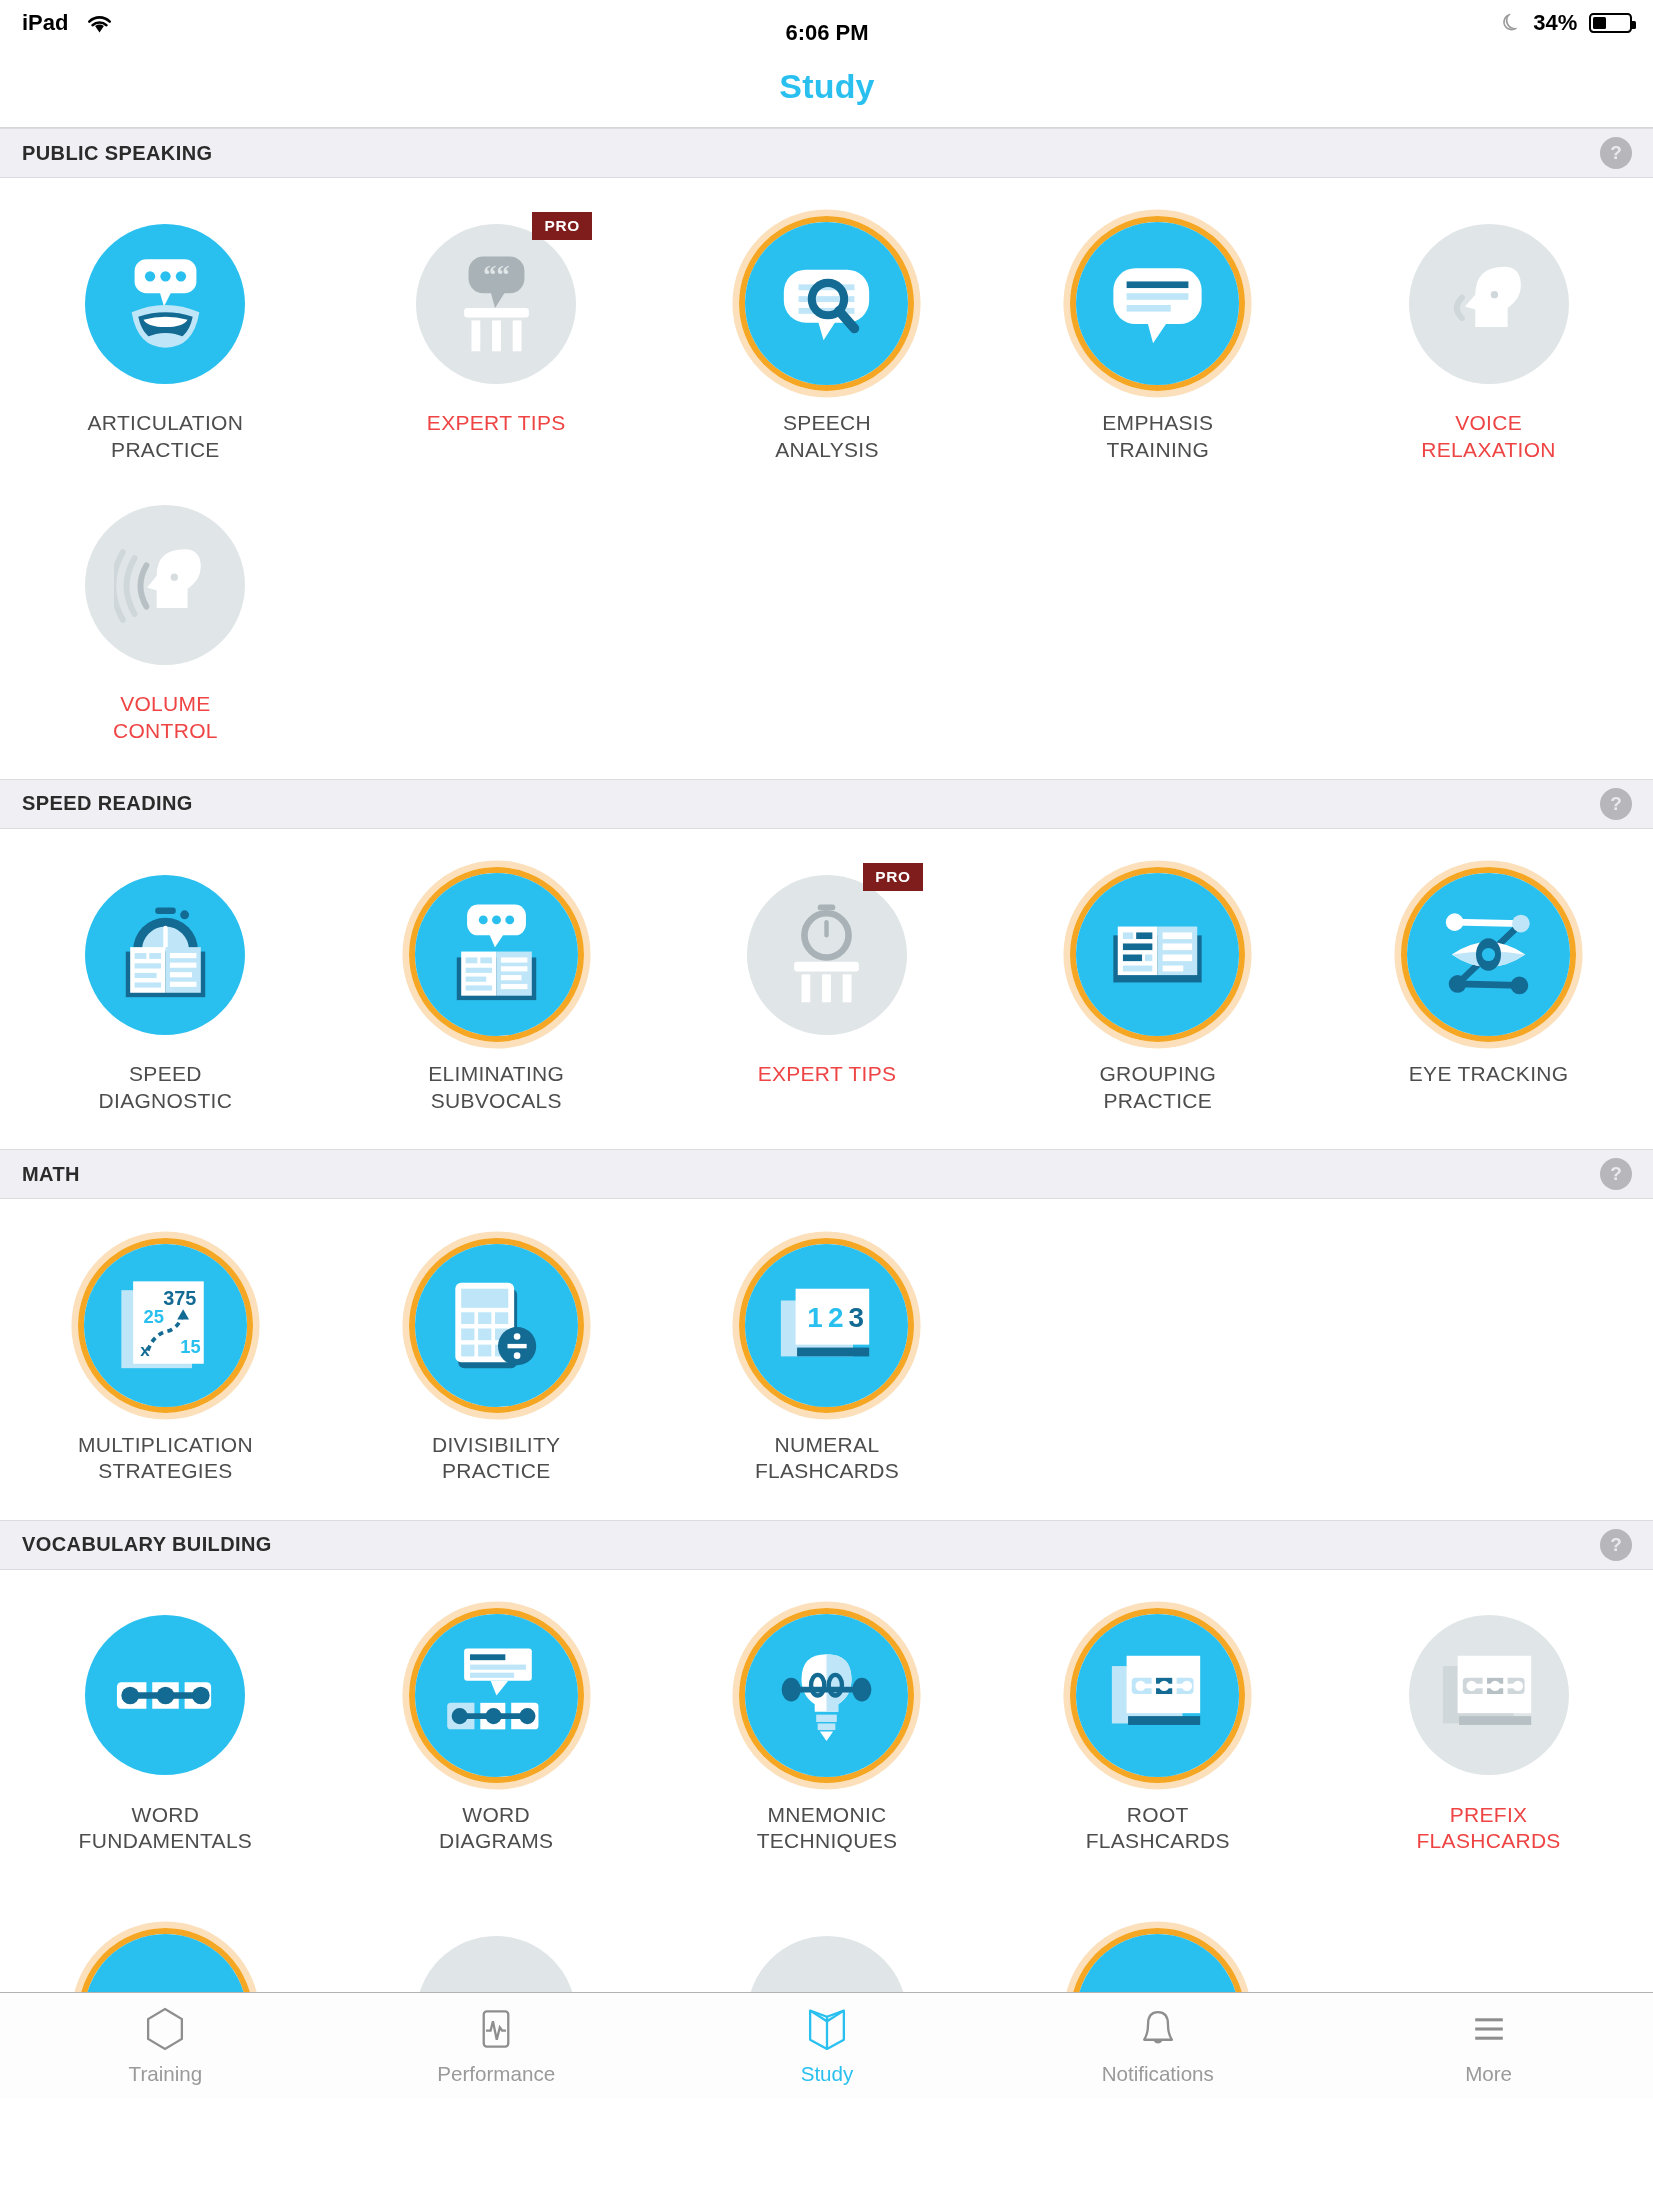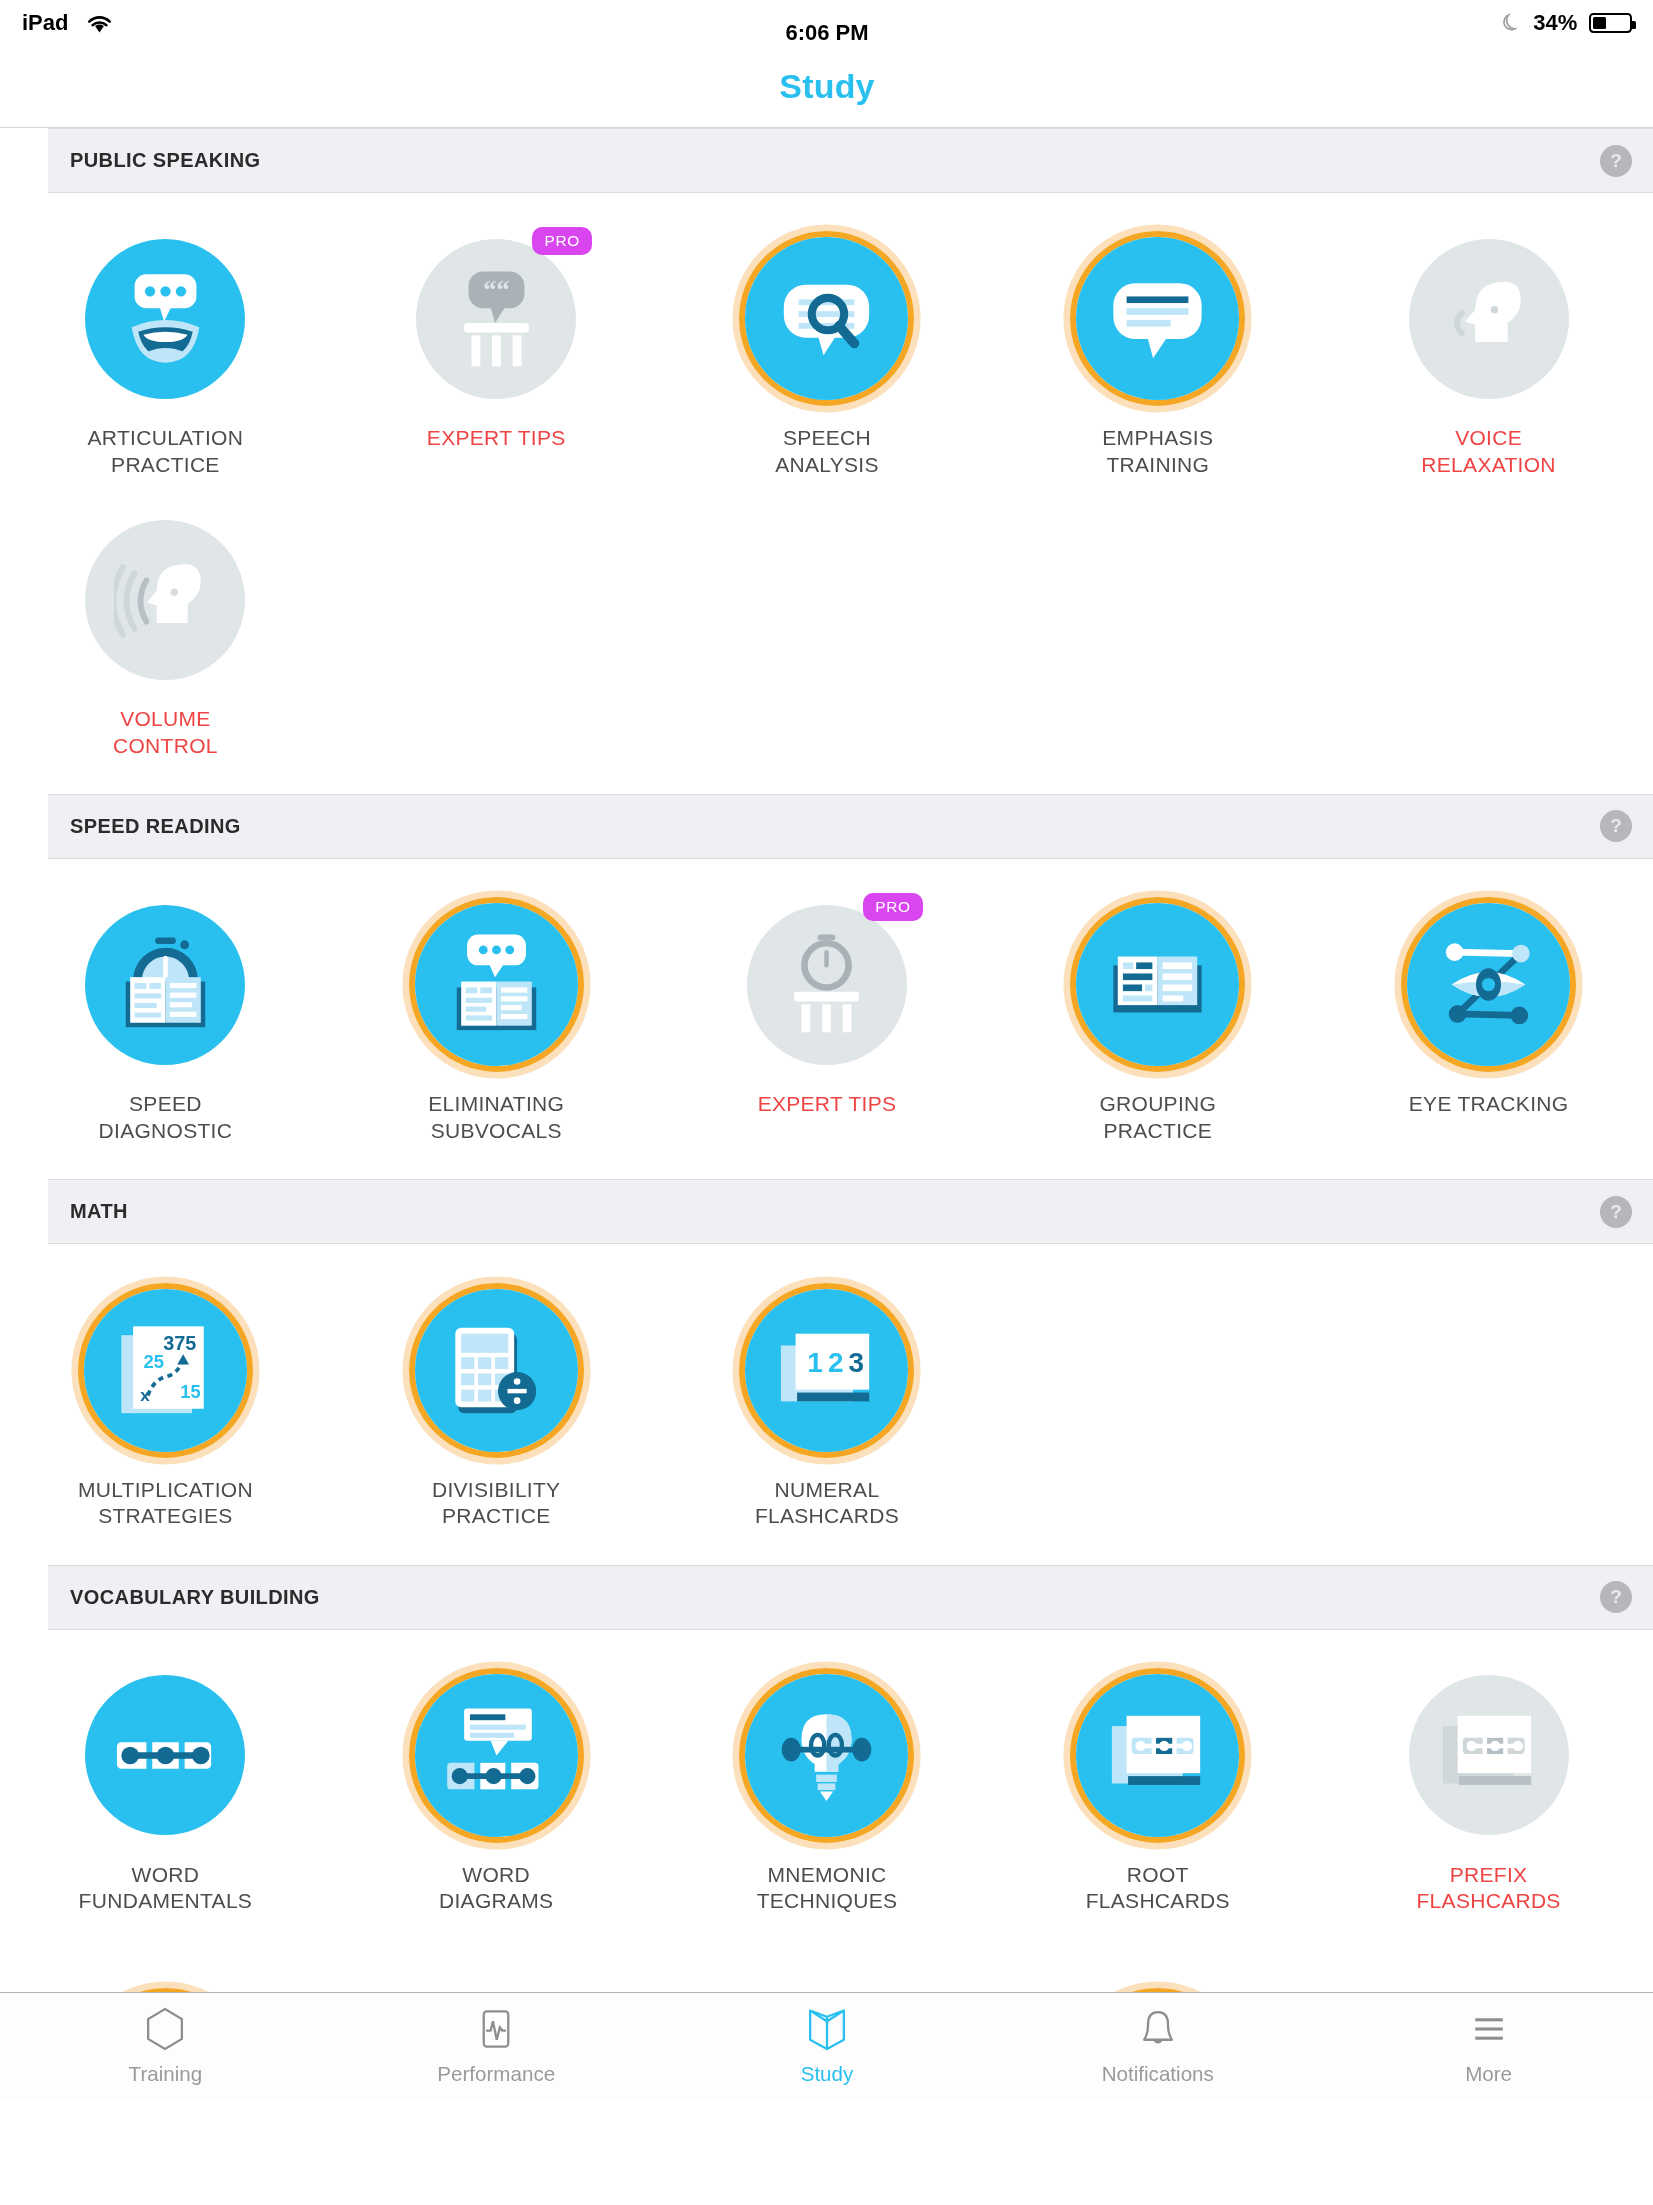--- a/index.html
+++ b/index.html
@@ -48,26 +48,25 @@
     display: flex; align-items: center; justify-content: center;
     background: #ffffff;
     border-bottom: 1.5px solid #d6d6d8;
   }
   .nav-title { font-size: 34px; font-weight: bold; color: #29c0ef; letter-spacing: 0.2px; }
 
   
   .content { height: 1971px; overflow: hidden; position: relative; }
 
   .section-header {
-    height: 65px; background: #efeff4;
+    height: 50px; background: #efeff4;
     display: flex; align-items: center;
     padding: 0 22px;
     border-top: 0.7px solid #dcdce0;
     border-bottom: 0.7px solid #dcdce0;
-    margin-left: 48px;
   }
   .section-title {
     font-size: 20px; font-weight: bold; color: #2b2b2b; letter-spacing: 0.4px;
   }
   .help-btn {
     margin-left: auto;
     width: 32px; height: 32px; border-radius: 50%;
     background: #b6b6bb; color: #eaeaee;
     display: flex; align-items: center; justify-content: center;
     font-size: 19px; font-weight: bold;
@@ -106,23 +105,23 @@
 
   .label {
     margin-top: 19px; text-align: center;
     font-size: 21px; line-height: 1.26; color: #4d4d4d;
     letter-spacing: 0.3px; font-weight: 500;
   }
   .label.disabled { color: #ef4444; }
 
   .pro-badge {
     position: absolute; top: -4.4px; right: -8.8px;
-    background: #d946ef; color: #fff;
-    font-size: 15.4px; font-weight: normal; letter-spacing: 0.7px;
-    padding: 5.1px 12.5px; border-radius: 10px;
+    background: #7f1d1d; color: #fff;
+    font-size: 15.4px; font-weight: bold; letter-spacing: 0.7px;
+    padding: 5.1px 12.5px; border-radius: 0;
     z-index: 5;
   }
 
   .glyph { width: 103px; height: 103px; }
 
   
   .tab-bar {
     position: absolute; left: 0; bottom: 0;
     width: 1654px; height: 107px;
     background: #fdfdfd;

